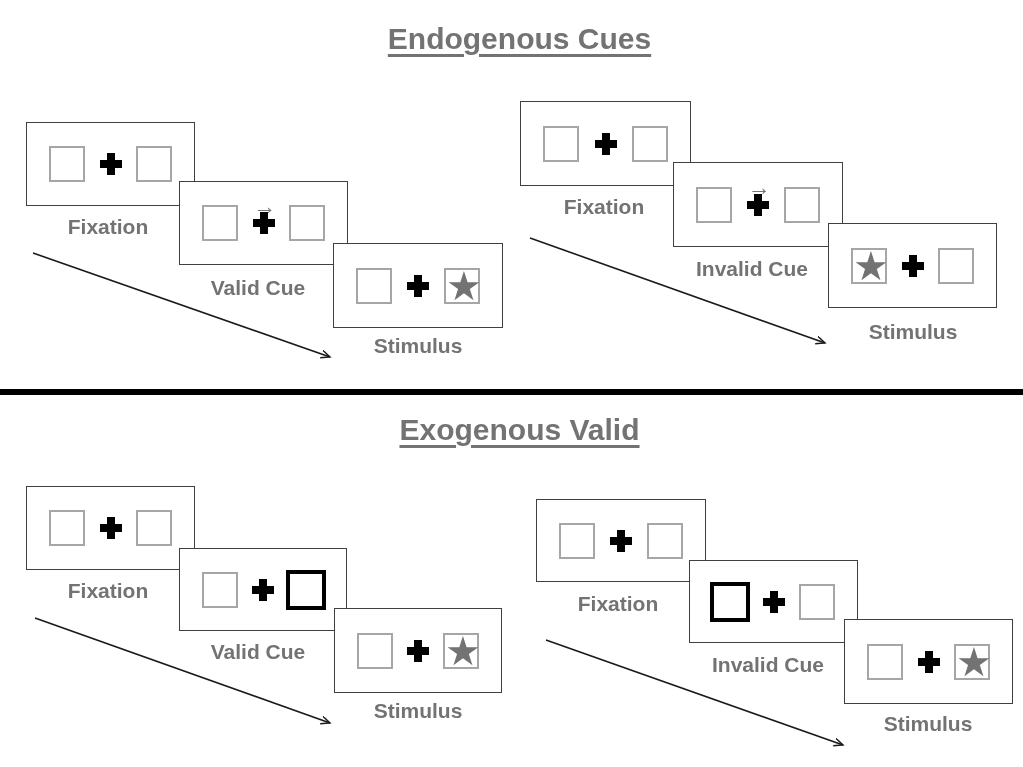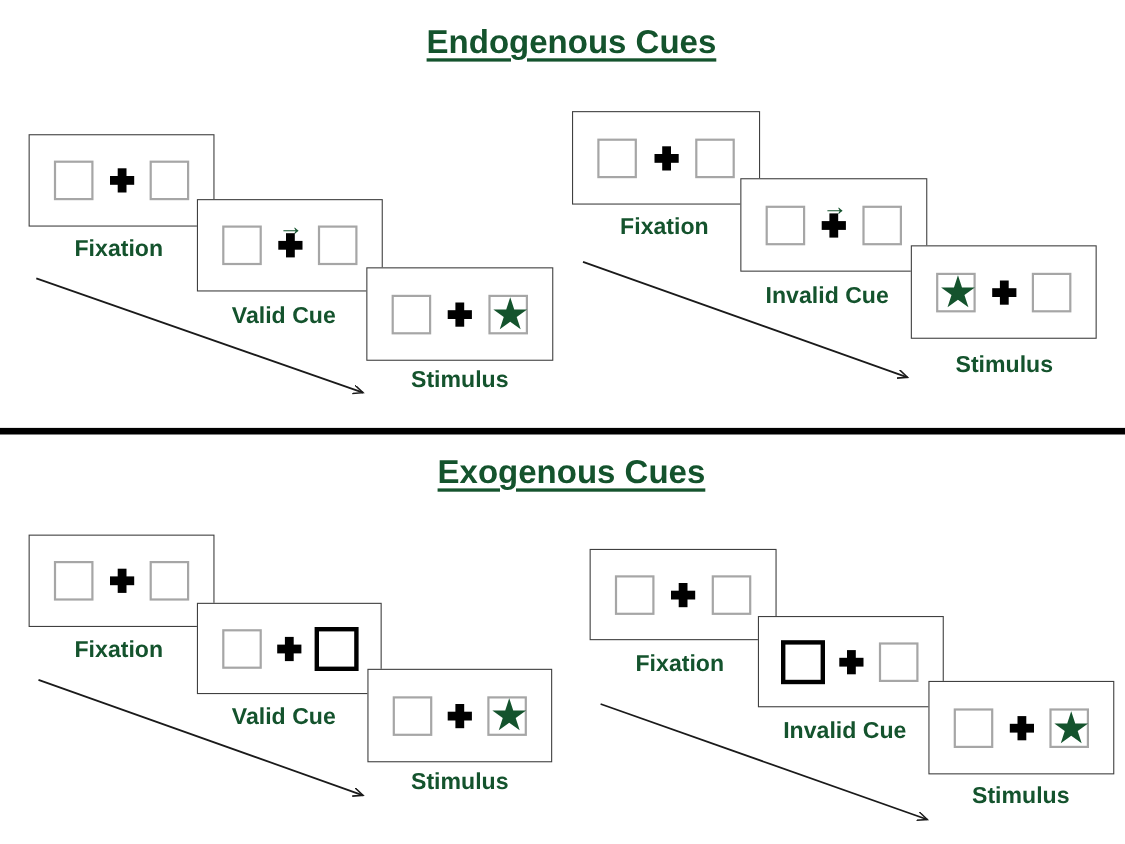--- a/index.html
+++ b/index.html
@@ -1,18 +1,18 @@
 <!DOCTYPE html>
 <html><head>
 <meta charset="utf-8">
 <style>
   html,body{margin:0;padding:0;background:#fff;}
   .canvas{
     position:relative;width:1023px;height:767px;background:#ffffff;
-    font-family:"Liberation Sans",sans-serif;overflow:hidden;color:#14532d;
+    font-family:"Liberation Sans",sans-serif;overflow:hidden;color:#737373;
   }
   
   .title{position:absolute;left:8px;width:1023px;text-align:center;
          font-size:30px;font-weight:bold;margin:0;}
   .title .u{text-decoration:underline;text-decoration-thickness:3px;text-underline-offset:5px;}
   .t-endo{top:22px;}
   .t-exo{top:413px;}
   .divider{position:absolute;left:0;top:389px;width:1023px;height:6px;background:#000;}
   
   .panel{position:absolute;background:#fff;border:1px solid #404040;box-sizing:border-box;}
@@ -49,21 +49,21 @@
       </marker>
     </defs>
     <line x1="33" y1="253" x2="330" y2="357" stroke="#1a1a1a" stroke-width="1.6" marker-end="url(#ah)"></line>
     <line x1="530" y1="238" x2="825" y2="343" stroke="#1a1a1a" stroke-width="1.6" marker-end="url(#ah)"></line>
     <line x1="35" y1="618" x2="330" y2="723" stroke="#1a1a1a" stroke-width="1.6" marker-end="url(#ah)"></line>
     <line x1="546" y1="640" x2="843" y2="745" stroke="#1a1a1a" stroke-width="1.6" marker-end="url(#ah)"></line>
   </svg>
 
   <h1 class="title t-endo"><span class="u">Endogenous Cues</span></h1>
   <div class="divider"></div>
-  <h1 class="title t-exo"><span class="u">Exogenous Cues</span></h1>
+  <h1 class="title t-exo"><span class="u">Exogenous Valid</span></h1>
 
   <div class="panel z1" style="left:26px;top:122px;width:169px;height:84px">
     <div class="sq sq-l"></div>
     <div class="cross"></div>
     <div class="sq sq-r"></div>
   </div>
   <div class="panel z2" style="left:179px;top:181px;width:169px;height:84px">
     <div class="sq sq-l"></div>
     <span class="cue-arrow">→</span>
     <div class="cross"></div>

